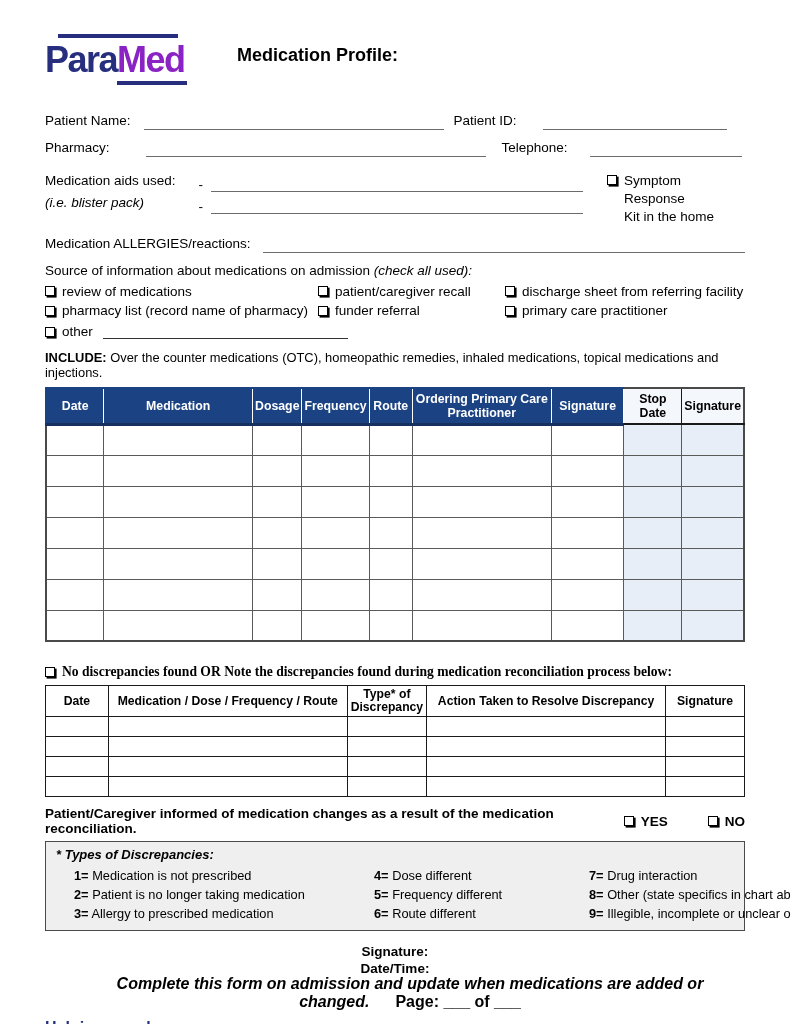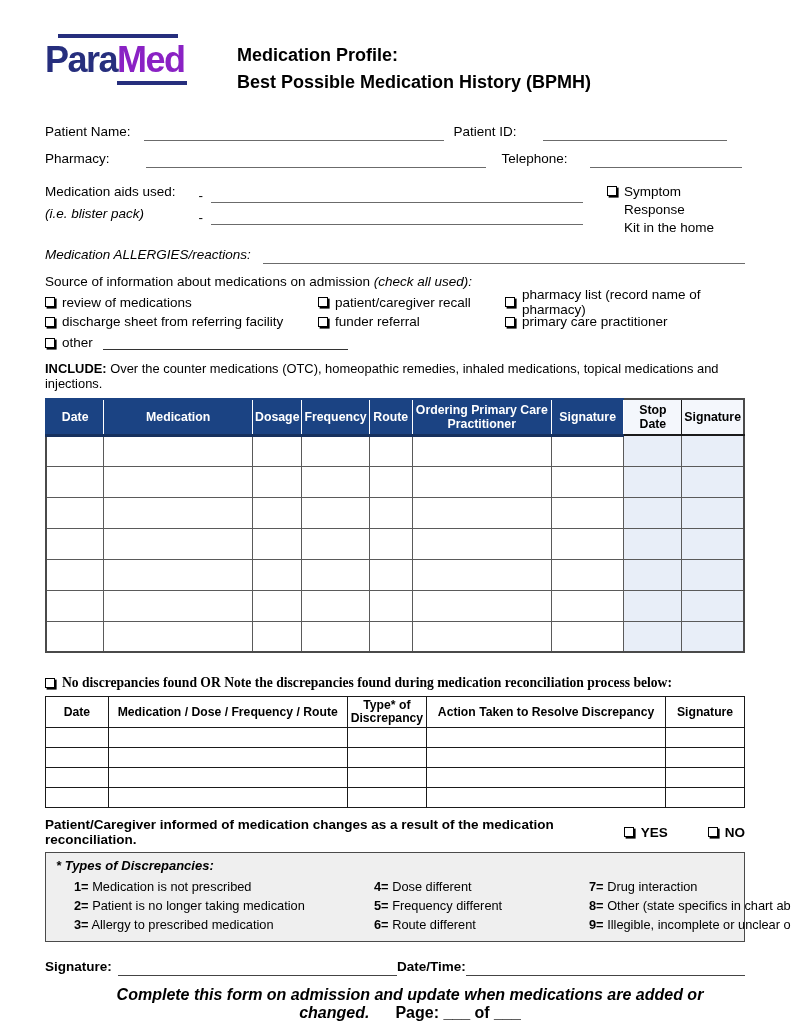--- a/index.html
+++ b/index.html
@@ -76,21 +76,21 @@
 
   
   .types-box { margin-top:5px; border:1.6px solid #4a4a4a; background:#efefef; padding:5px 10px 7px 10px; }
   .types-title { font-size:13px; font-style:italic; font-weight:bold; }
   .types-grid { display:grid; grid-template-columns:300px 215px 1fr; margin-top:4px; padding-left:18px; }
   .types-col { display:flex; flex-direction:column; }
   .types-item { font-size:12.8px; line-height:19px; white-space:nowrap; }
   .types-item b { font-weight:bold; }
 
   
-  .sig-row { margin-top:13px; height:24px; font-weight:bold; }
+  .sig-row { margin-top:13px; height:24px; font-weight:bold;flex-direction:column; }
   .sig-row .fill { border-bottom:1.4px solid #444; }
 
   .complete-line { margin-top:7px; text-align:center; font-size:16px; font-weight:bold; padding-left:30px; }
   .complete-line .italic { margin-right:26px; }
 
   
   .footer { margin-top:7px; display:flex; align-items:flex-start; }
   .tagline { width:182px; font-size:16px; font-weight:bold; line-height:19px; }
   .tag-navy { color:#20317e; }
 </style>
@@ -102,21 +102,20 @@
   <div class="header">
     <div class="logo">
       <div class="logo-bar-top"></div>
       <div class="logo-text">
         <span class="logo-para">Para</span><span class="logo-med">Med</span>
       </div>
       <div class="logo-bar-bottom"></div>
     </div>
     <div class="titles">
       <div class="title-line">Medication Profile:</div>
-      <div class="title-line">Best Possible Medication History (BPMH)</div>
     </div>
   </div>
 
   <div class="patient-block">
     <div class="frow">
       <span class="lbl">Patient Name:</span>
       <span class="fill grow" style="margin-left:13px; max-width:300px;"></span>
       <span class="lbl" style="margin-left:10px;">Patient ID:</span>
       <span class="fill" style="margin-left:26px; width:184px;"></span>
     </div>
@@ -146,43 +145,43 @@
     <div class="aids-kit">
       <span class="cb"></span>
       <span>
         <span>Symptom Response</span><br>
         <span>Kit in the home</span>
       </span>
     </div>
   </div>
 
   <div class="frow allergies">
-    <span class="lbl" style="font-weight:normal;font-style:italic;">Medication ALLERGIES/reactions:</span>
+    <span class="lbl" style="font-weight:normal;">Medication ALLERGIES/reactions:</span>
     <span class="fill grow" style="margin-left:12px;"></span>
   </div>
 
   <div class="source-head">
     <span>Source of information about medications on admission </span><span class="italic">(check all used):</span>
   </div>
   <div class="opt-grid">
     <div class="opt">
       <span class="cb"></span>
       <span>review of medications</span>
     </div>
     <div class="opt">
       <span class="cb"></span>
       <span>patient/caregiver recall</span>
     </div>
     <div class="opt">
       <span class="cb"></span>
+      <span>discharge sheet from referring facility</span>
+    </div>
+    <div class="opt">
+      <span class="cb"></span>
       <span>pharmacy list (record name of pharmacy)</span>
-    </div>
-    <div class="opt">
-      <span class="cb"></span>
-      <span>discharge sheet from referring facility</span>
     </div>
     <div class="opt">
       <span class="cb"></span>
       <span>funder referral</span>
     </div>
     <div class="opt">
       <span class="cb"></span>
       <span>primary care practitioner</span>
     </div>
   </div>

